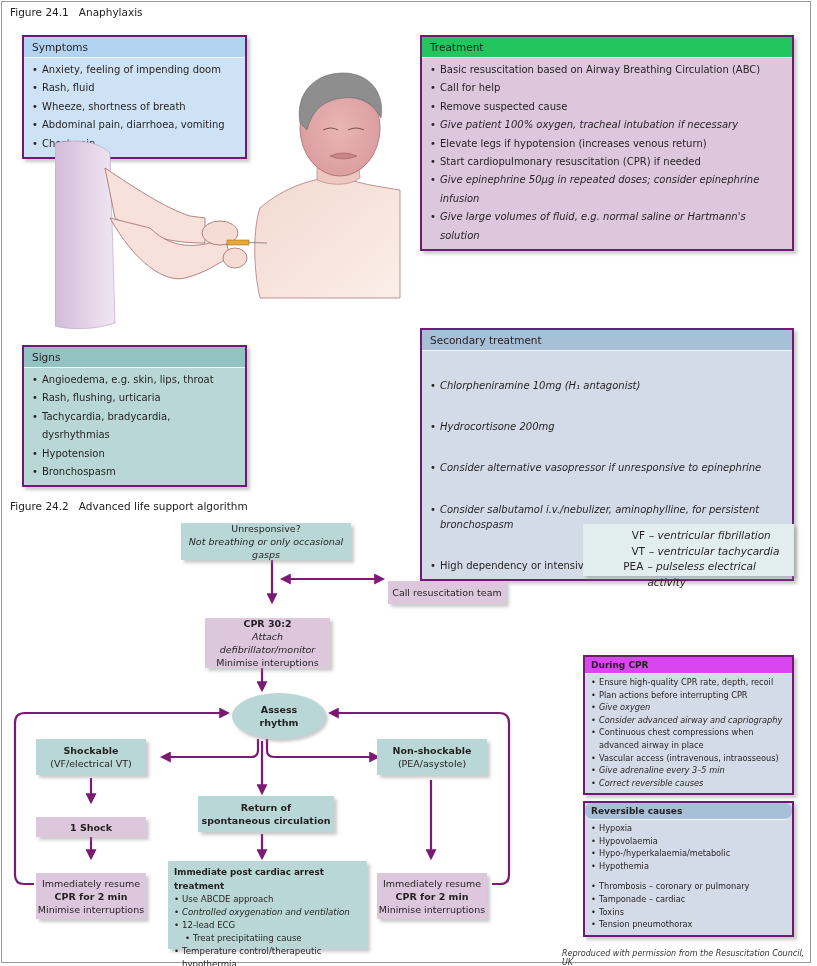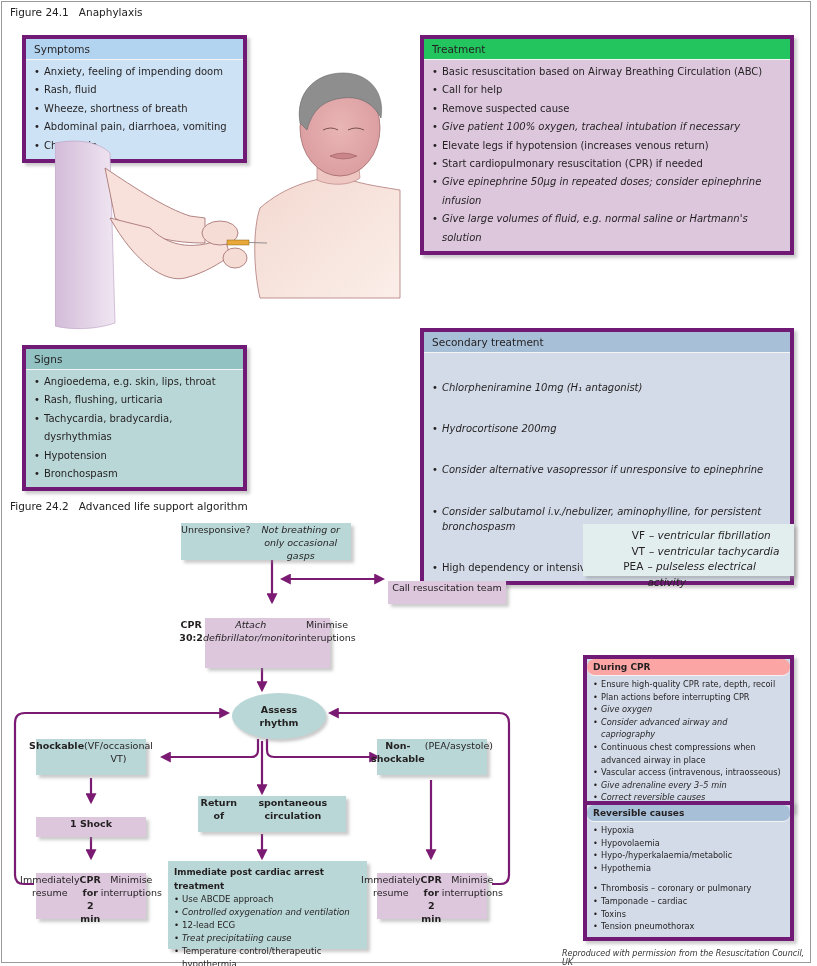--- a/index.html
+++ b/index.html
@@ -1,45 +1,45 @@
 <!DOCTYPE html>
 <html><head>
 <meta charset="utf-8">
 <style>
   html,body{margin:0;padding:0;background:#fff;}
   body{width:817px;height:966px;position:relative;overflow:hidden;font-family:"DejaVu Sans",sans-serif;color:#231f20;}
   .frame{position:absolute;left:1px;top:1px;width:810px;height:962px;border:1px solid #9a9a9a;border-top:1px solid #9a9a9a;box-sizing:border-box;}
   .fig-title{position:absolute;left:10px;font-size:10.5px;color:#222;white-space:pre;}
-  .box{position:absolute;box-sizing:border-box;box-shadow:3px 3px 3px rgba(140,140,140,0.45);border:4px solid #701a75;}
+  .box{position:absolute;box-sizing:border-box;box-shadow:3px 3px 3px rgba(140,140,140,0.45);border:2px solid #701a75;}
   .box .hd{font-size:10.5px;font-weight:normal;padding:4px 8px;border-bottom:1px solid #f4f4f4;}
   .box ul{list-style:none;margin:0;padding:3px 8px 4px 8px;}
   .box li{font-size:10px;line-height:18.4px;position:relative;padding-left:10px;}
   .box li:before{content:"•";position:absolute;left:0;}
   .box li.it{font-style:italic;}
   .sym{left:22px;top:35px;width:225px;background:#cde3f5;}
   .sym .hd{background:#b3d4f0;}
   .sig{left:22px;top:345px;width:225px;background:#b9d7d7;}
   .sig .hd{background:#92c2c2;}
   .trt{left:420px;top:35px;width:374px;background:#dcc7dd;}
   .trt .hd{background:#22c55e;}
   .sec{left:420px;top:328px;width:374px;background:#d2dbe7;}
   .sec .hd{background:#a7bfd7;}
   .sec li{line-height:18px;margin-top:23px;}
   .small .hd{font-size:9px;font-weight:bold;padding:3px 6px;}
   .small ul{padding:2px 6px 4px 6px;}
   .small li{font-size:8.2px;line-height:12.6px;padding-left:8px;}
   .dur{left:583px;top:655px;width:211px;background:#d2dbe7;}
-  .dur .hd{background:#fca5a5;border-radius:8px;}
+  .dur .hd{background:#d946ef;}
   .rev{left:583px;top:801px;width:211px;background:#d2dbe7;}
   .rev .hd{background:#a7bfd7;border-radius:7px;}
   .rev li.gap{margin-top:8px;}
   .abbr{position:absolute;left:583px;top:524px;width:211px;height:52px;background:#e2eeee;box-shadow:3px 3px 3px rgba(140,140,140,0.45);font-size:10.5px;box-sizing:border-box;padding:4px 0 0 0;}
   .abbr .row{display:flex;line-height:15.5px;font-style:italic;}
   .abbr .k{width:62px;text-align:right;padding-right:4px;font-style:normal;}
-  .fc{position:absolute;box-sizing:border-box;text-align:center;font-size:9.5px;line-height:13px;box-shadow:3px 3px 3px rgba(140,140,140,0.45);display:flex;flex-direction:row;justify-content:center;}
+  .fc{position:absolute;box-sizing:border-box;text-align:center;font-size:9.5px;line-height:13px;box-shadow:3px 3px 3px rgba(140,140,140,0.45);display:flex;flex-direction:column;justify-content:center;}
   .teal{background:#b9d7d7;}
   .mauve{background:#dcc7dd;margin-top:12px;}
   .ellipse{position:absolute;left:232px;top:693px;width:94px;height:46px;border-radius:50%;background:#b9d7d7;box-shadow:2px 3px 3px rgba(140,140,140,0.45);text-align:center;font-size:9.5px;line-height:13px;font-weight:bold;display:flex;flex-direction:column;justify-content:center;}
   .post{position:absolute;left:168px;top:861px;width:199px;height:88px;background:#b9d7d7;box-shadow:3px 3px 3px rgba(140,140,140,0.45);box-sizing:border-box;padding:4px 6px;font-size:8.6px;}
   .post .hd{font-weight:bold;font-size:8.8px;line-height:14px;}
   .post li{list-style:none;line-height:13px;position:relative;padding-left:8px;}
   .post li:before{content:"•";position:absolute;left:0;}
   .post ul{margin:0;padding:0;}
   svg.arrows{position:absolute;left:0;top:0;}
   .credit{position:absolute;left:562px;top:949px;font-size:8px;font-style:italic;color:#333;}
@@ -193,50 +193,50 @@
   <div>Minimise interuptions</div>
 </div>
 
 <div class="ellipse">
   <div>Assess</div>
   <div>rhythm</div>
 </div>
 
 <div class="fc teal" style="left:36px;top:739px;width:110px;height:36px;">
   <div style="font-weight:bold;">Shockable</div>
-  <div>(VF/occasional VT)</div>
+  <div>(VF/electrical VT)</div>
 </div>
 
 <div class="fc teal" style="left:377px;top:739px;width:110px;height:36px;">
   <div style="font-weight:bold;">Non-shockable</div>
   <div>(PEA/asystole)</div>
 </div>
 
 <div class="fc mauve" style="left:36px;top:805px;width:110px;height:20px;">
   <div style="font-weight:bold;">1 Shock</div>
 </div>
 
-<div class="fc teal" style="left:198px;top:796px;width:148px;height:36px;">
+<div class="fc teal" style="left:198px;top:796px;width:136px;height:36px;">
   <div style="font-weight:bold;">Return of</div>
   <div style="font-weight:bold;">spontaneous circulation</div>
 </div>
 
 <div class="fc mauve" style="left:36px;top:861px;width:110px;height:46px;">
   <div>Immediately resume</div>
   <div style="font-weight:bold;">CPR for 2 min</div>
   <div>Minimise interruptions</div>
 </div>
 
 <div class="post">
   <div class="hd">Immediate post cardiac arrest treatment</div>
   <ul>
     <li>Use ABCDE approach</li>
     <li style="font-style:italic;">Controlled oxygenation and ventilation</li>
     <li>12-lead ECG</li>
-    <li style="font-style:italic;">Treat precipitatiing cause</li>
+    <li style="margin-left:11px;">Treat precipitatiing cause</li>
     <li>Temperature control/therapeutic hypothermia</li>
   </ul>
 </div>
 
 <div class="fc mauve" style="left:377px;top:861px;width:110px;height:46px;">
   <div>Immediately resume</div>
   <div style="font-weight:bold;">CPR for 2 min</div>
   <div>Minimise interruptions</div>
 </div>
 

